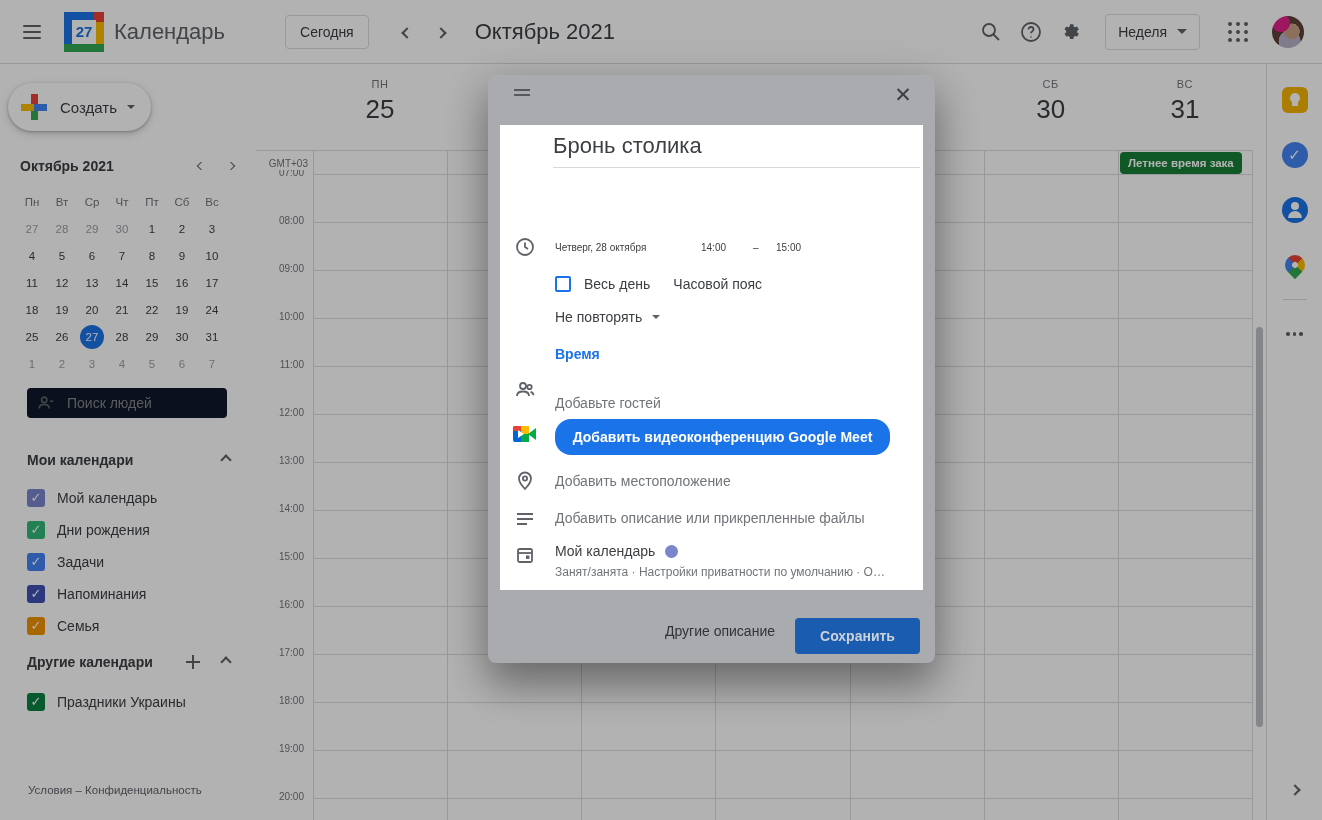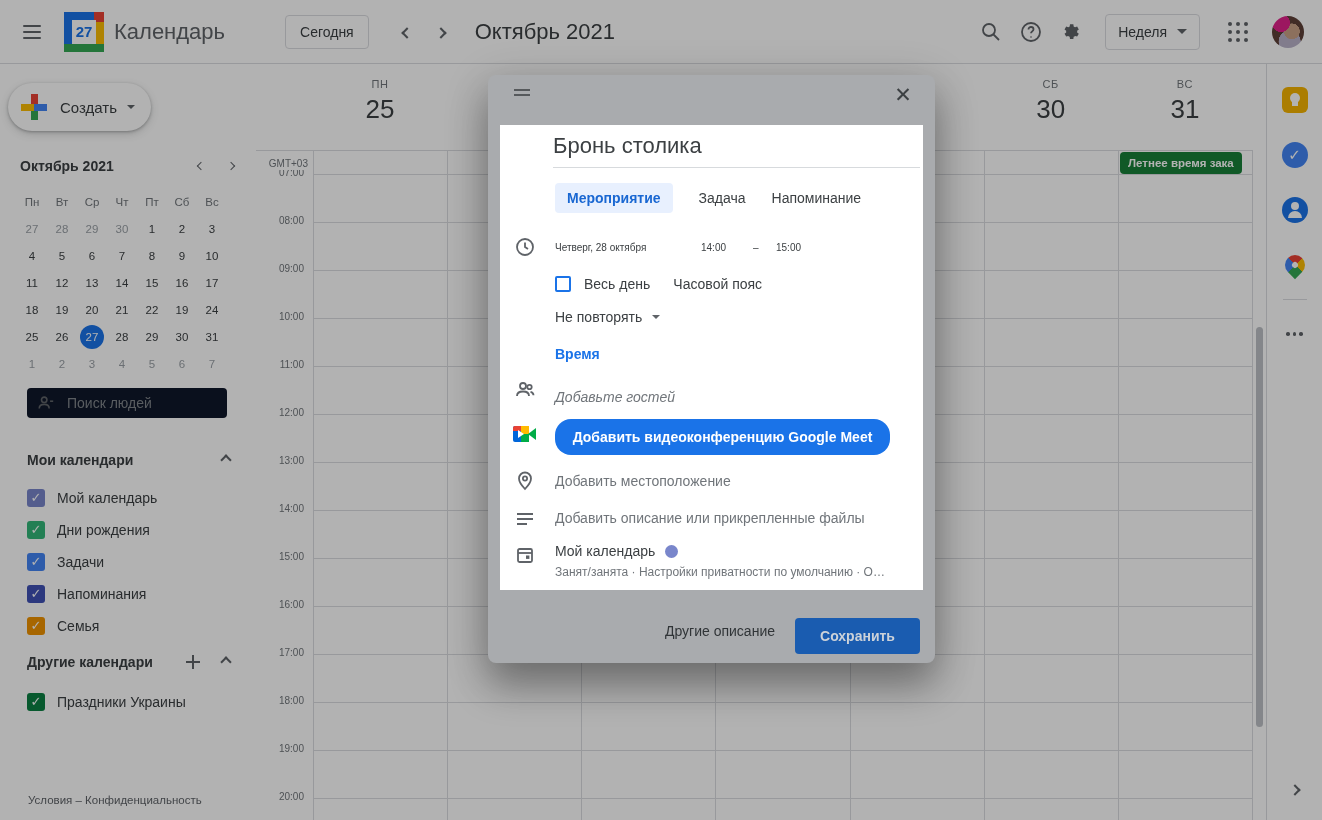--- a/index.html
+++ b/index.html
@@ -39,21 +39,21 @@
   .apps-grid { display:grid; grid-template-columns:repeat(3,4px); grid-template-rows:repeat(3,4px); gap:4px; }
   .apps-grid i { width:4px; height:4px; border-radius:50%; background:#5f6368; }
   .avatar { width:32px; height:32px; border-radius:50%; margin:0 18px 0 14px; cursor:pointer;
     background:
       radial-gradient(circle at 28% 22%, #e0218a 0 26%, rgba(0,0,0,0) 27%),
       radial-gradient(circle at 62% 48%, #c9a186 0 30%, rgba(0,0,0,0) 31%),
       radial-gradient(circle at 55% 80%, #b9b2c9 0 35%, rgba(0,0,0,0) 36%),
       #5d4037; }
 
   
-  .sidebar { position:absolute; left:0; top:64px; bottom:4px; width:256px; background:#fff; }
+  .sidebar { position:absolute; left:0; top:64px; bottom:14px; width:256px; background:#fff; }
   .create-btn { position:absolute; left:8px; top:19px; height:48px; border-radius:24px; background:#fff;
     box-shadow:0 1px 3px rgba(60,64,67,.35), 0 3px 8px rgba(60,64,67,.2);
     display:flex; align-items:center; padding:0 16px 0 10px; gap:10px; cursor:pointer; }
   .gplus { position:relative; width:32px; height:32px; }
   .gplus i { position:absolute; }
   .gplus .v1 { left:13px; top:3px;  width:7px; height:13px; background:#ea4335; }
   .gplus .v2 { left:13px; top:16px; width:7px; height:13px; background:#34a853; }
   .gplus .h1 { left:3px;  top:13px; width:13px; height:7px; background:#fbbc04; }
   .gplus .h2 { left:16px; top:13px; width:13px; height:7px; background:#4285f4; }
   .create-label { font-size:15px; color:#3c4043; }
@@ -475,25 +475,20 @@
 
 <div class="dialog">
   <div class="drag-handle">
       <i></i>
       <i></i>
     </div>
   <div class="dlg-close">✕</div>
 
   <div class="sheet">
     <div class="evt-title">Бронь столика</div>
-    <div class="tabs">
-        <span class="tab selected">Мероприятие</span>
-        <span class="tab">Задача</span>
-        <span class="tab">Напоминание</span>
-      </div>
 
     <div class="ricon" style="top:110px;">
       <svg class="gicon" width="20" height="20" viewBox="0 0 20 20">
           <circle cx="10" cy="10" r="8"></circle>
           <polyline points="10,5.5 10,10 13,12"></polyline>
         </svg>
     </div>
     <div class="dt-row">
       <span class="dt-date">Четверг, 28 октября</span>
       <span class="dt-start">14:00</span>
@@ -512,21 +507,21 @@
     <div class="time-link">Время</div>
 
     <div class="ricon" style="top:253px;">
       <svg class="gicon" width="22" height="20" viewBox="0 0 22 20">
           <circle cx="9" cy="6" r="3"></circle>
           <path d="M3 16c0-3 2.7-4.5 6-4.5s6 1.5 6 4.5"></path>
           <circle cx="15.5" cy="7" r="2.2"></circle>
           <path d="M16.5 11.8c1.8.4 3 1.6 3 3.4"></path>
         </svg>
     </div>
-    <div class="rtext gray-ph" style="top:264px;font-style:italic;">Добавьте гостей</div>
+    <div class="rtext gray-ph" style="top:270px;">Добавьте гостей</div>
 
     <div class="ricon" style="top:297px;">
       <span class="meet-ic">
           <span class="body"></span>
           <span class="rd"></span>
           <span class="yl"></span>
           <span class="gr"></span>
           <span class="flap"></span>
           <span class="play"></span>
         </span>

